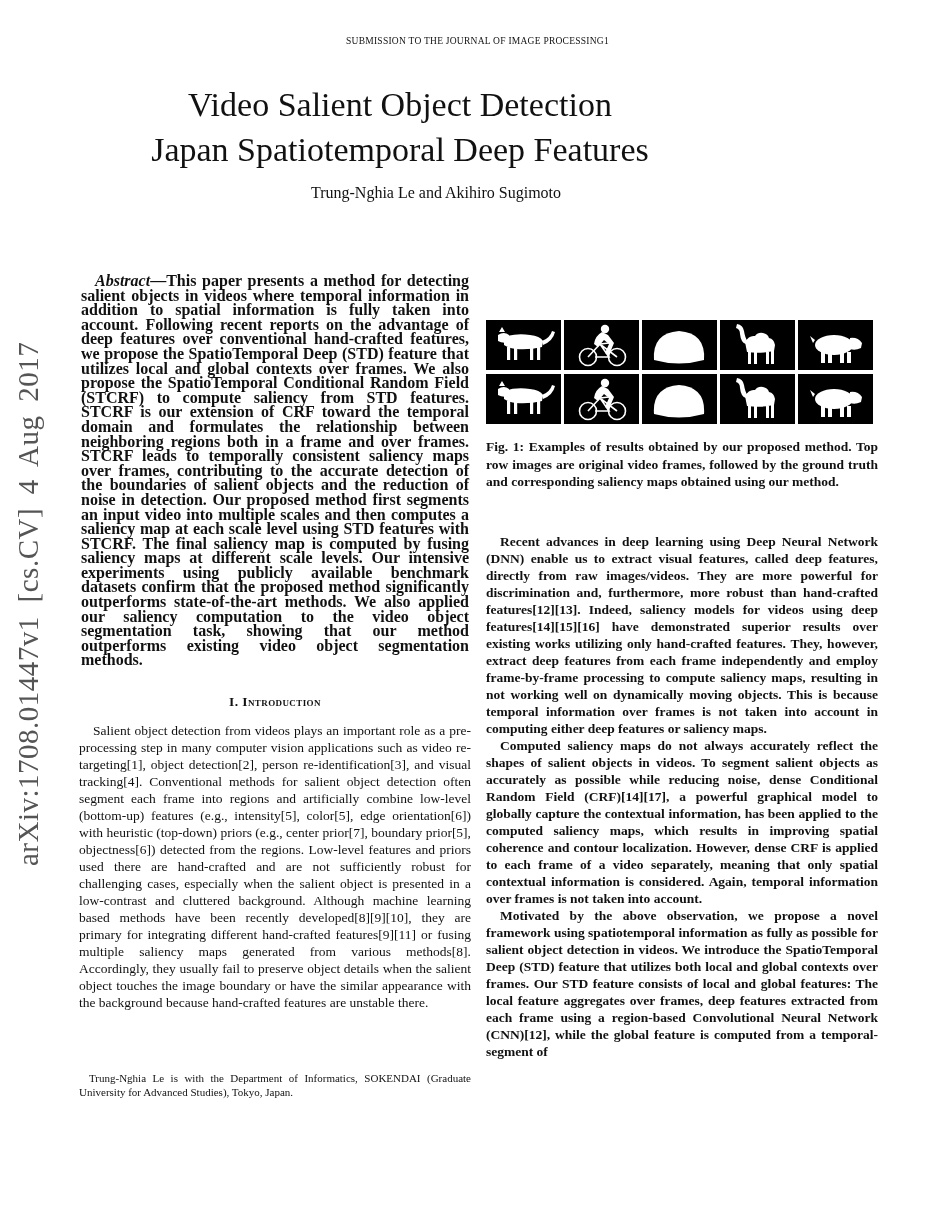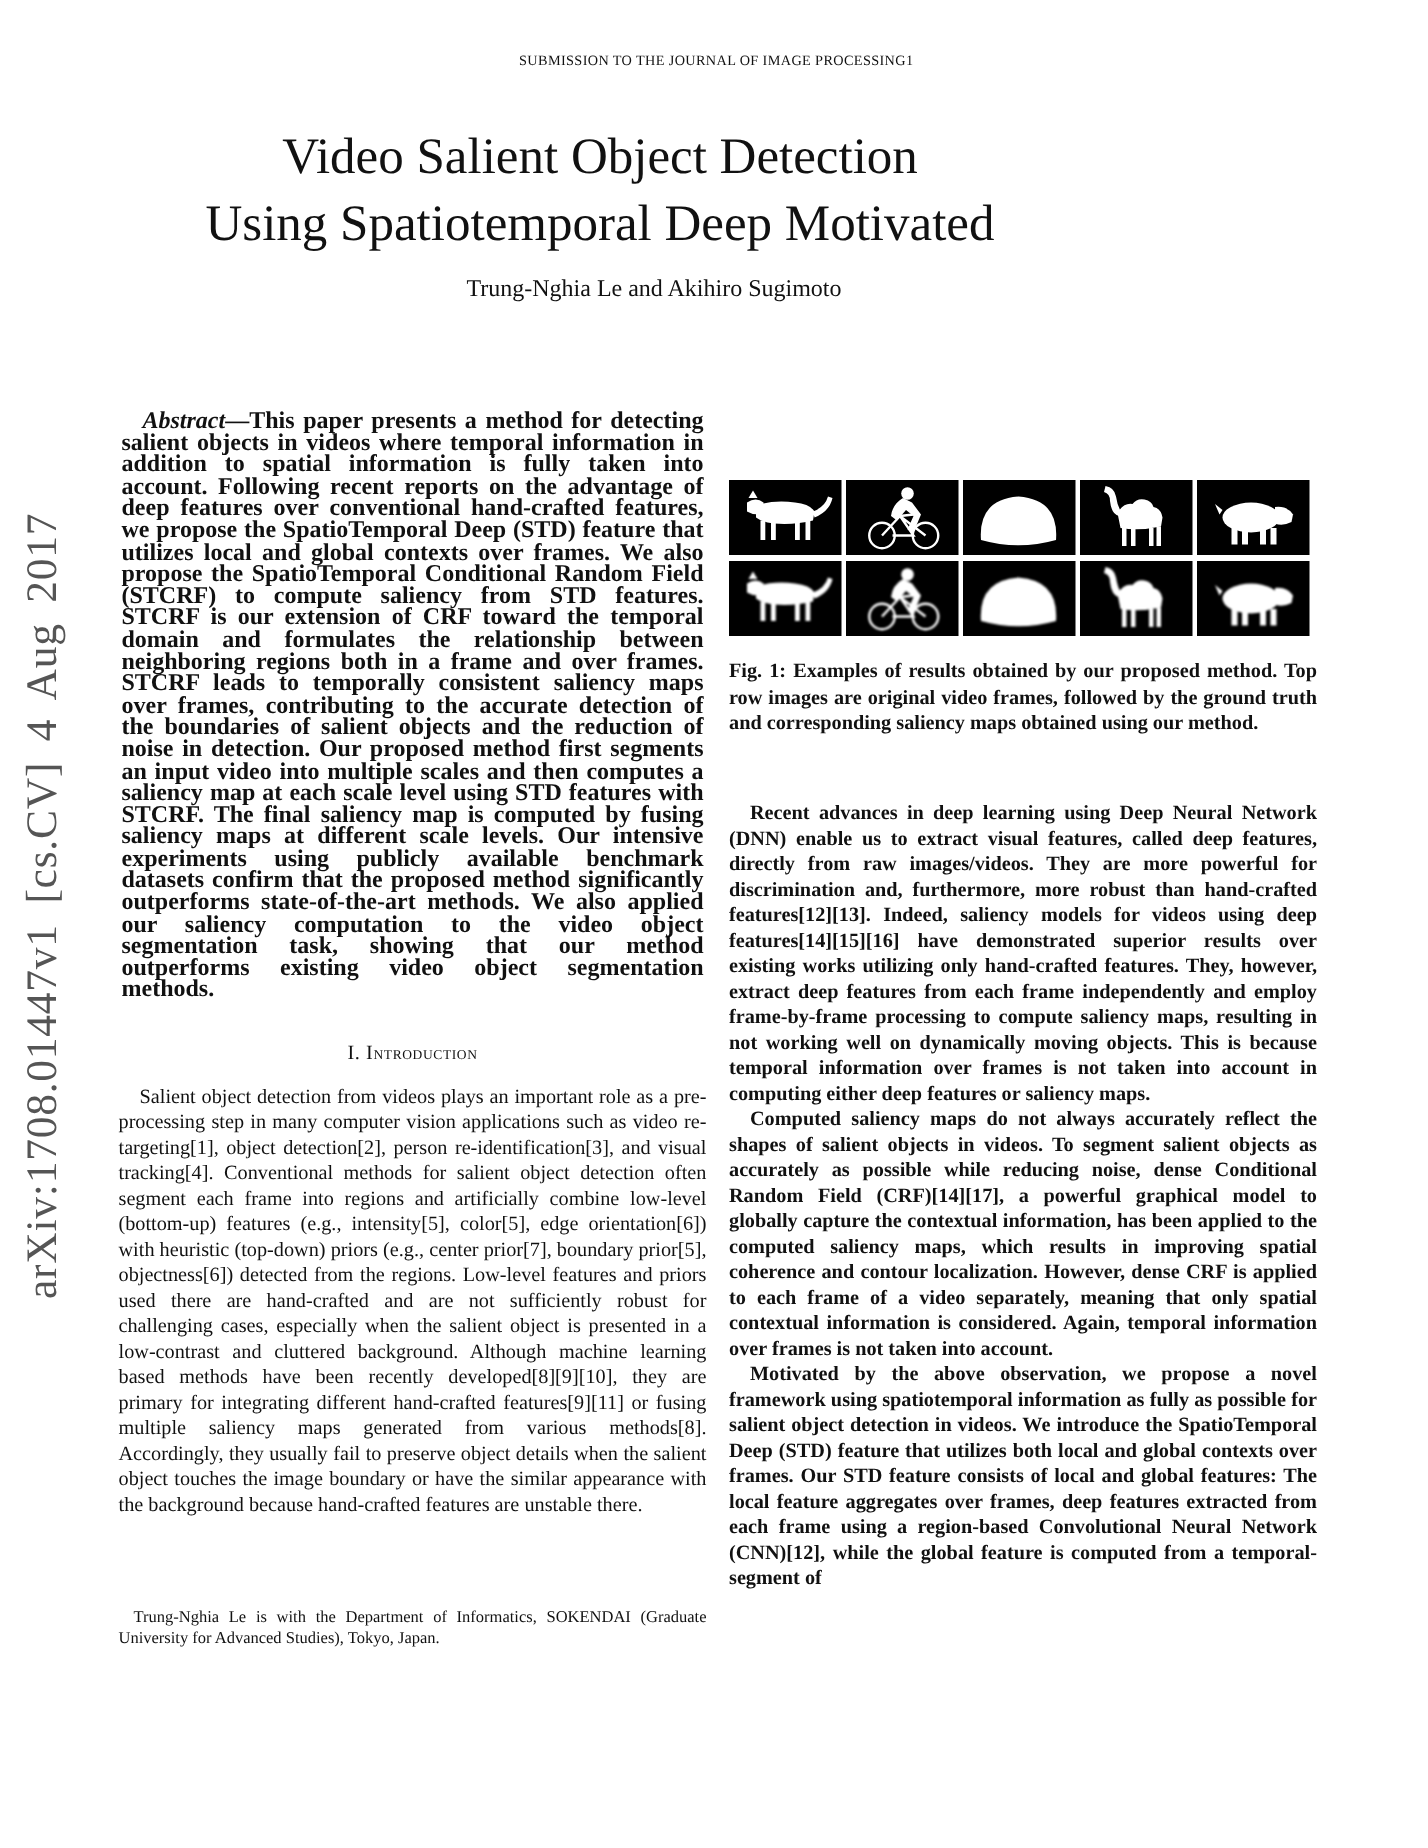--- a/index.html
+++ b/index.html
@@ -46,21 +46,21 @@
   .col-right { left: 486px; top: 320px; font-weight: bold; }
 
   .abstract-par, .index-terms-par {
     font-weight: bold; font-size: 16px; line-height: 14.6px;
     margin: 2px; text-indent: 14px;
   }
   .index-terms-par { margin-top: 9px; }
   .lead { font-style: italic; }
 
   .section-heading {
-    text-align: center; font-size: 13.5px; font-weight: normal;
+    text-align: center; font-size: 13.5px; font-weight: bold;
     font-variant: small-caps; letter-spacing: 0.4px;
     margin: 26px 0 12px 0;
   }
 
   .body-par {
     font-size: 13.5px; line-height: 17px; margin: 0; text-indent: 14px;
   }
 
   
   .fig-grid { display: flex; flex-direction: column; gap: 4px; }
@@ -136,21 +136,21 @@
       </g>
     </symbol>
   </defs>
 </svg>
 
 <div class="running-head">
   <span>SUBMISSION TO THE JOURNAL OF IMAGE PROCESSING</span>
   <span>1</span>
 </div>
 
-<h1 class="paper-title"><span>Video Salient Object Detection</span><br><span>Using Spatiotemporal Deep Motivated</span></h1>
+<h1 class="paper-title"><span>Video Salient Object Detection</span><br><span>Japan Spatiotemporal Deep Features</span></h1>
 <div class="authors-line">Trung-Nghia Le and Akihiro Sugimoto</div>
 
 <div class="arxiv-strip">arXiv:1708.01447v1 [cs.CV] 4 Aug 2017</div>
 
 <div class="col col-left">
   <p class="abstract-par"><span class="lead">Abstract</span><span>—This paper presents a method for detecting salient objects in videos where temporal information in addition to spatial information is fully taken into account. Following recent reports on the advantage of deep features over conventional hand-crafted features, we propose the SpatioTemporal Deep (STD) feature that utilizes local and global contexts over frames. We also propose the SpatioTemporal Conditional Random Field (STCRF) to compute saliency from STD features. STCRF is our extension of CRF toward the temporal domain and formulates the relationship between neighboring regions both in a frame and over frames. STCRF leads to temporally consistent saliency maps over frames, contributing to the accurate detection of the boundaries of salient objects and the reduction of noise in detection. Our proposed method first segments an input video into multiple scales and then computes a saliency map at each scale level using STD features with STCRF. The final saliency map is computed by fusing saliency maps at different scale levels. Our intensive experiments using publicly available benchmark datasets confirm that the proposed method significantly outperforms state-of-the-art methods. We also applied our saliency computation to the video object segmentation task, showing that our method outperforms existing video object segmentation methods.</span></p>
   <h2 class="section-heading">I. Introduction</h2>
   <p class="body-par">Salient object detection from videos plays an important role as a pre-processing step in many computer vision applications such as video re-targeting[1], object detection[2], person re-identification[3], and visual tracking[4]. Conventional methods for salient object detection often segment each frame into regions and artificially combine low-level (bottom-up) features (e.g., intensity[5], color[5], edge orientation[6]) with heuristic (top-down) priors (e.g., center prior[7], boundary prior[5], objectness[6]) detected from the regions. Low-level features and priors used there are hand-crafted and are not sufficiently robust for challenging cases, especially when the salient object is presented in a low-contrast and cluttered background. Although machine learning based methods have been recently developed[8][9][10], they are primary for integrating different hand-crafted features[9][11] or fusing multiple saliency maps generated from various methods[8]. Accordingly, they usually fail to preserve object details when the salient object touches the image boundary or have the similar appearance with the background because hand-crafted features are unstable there.</p>
 </div>
 

